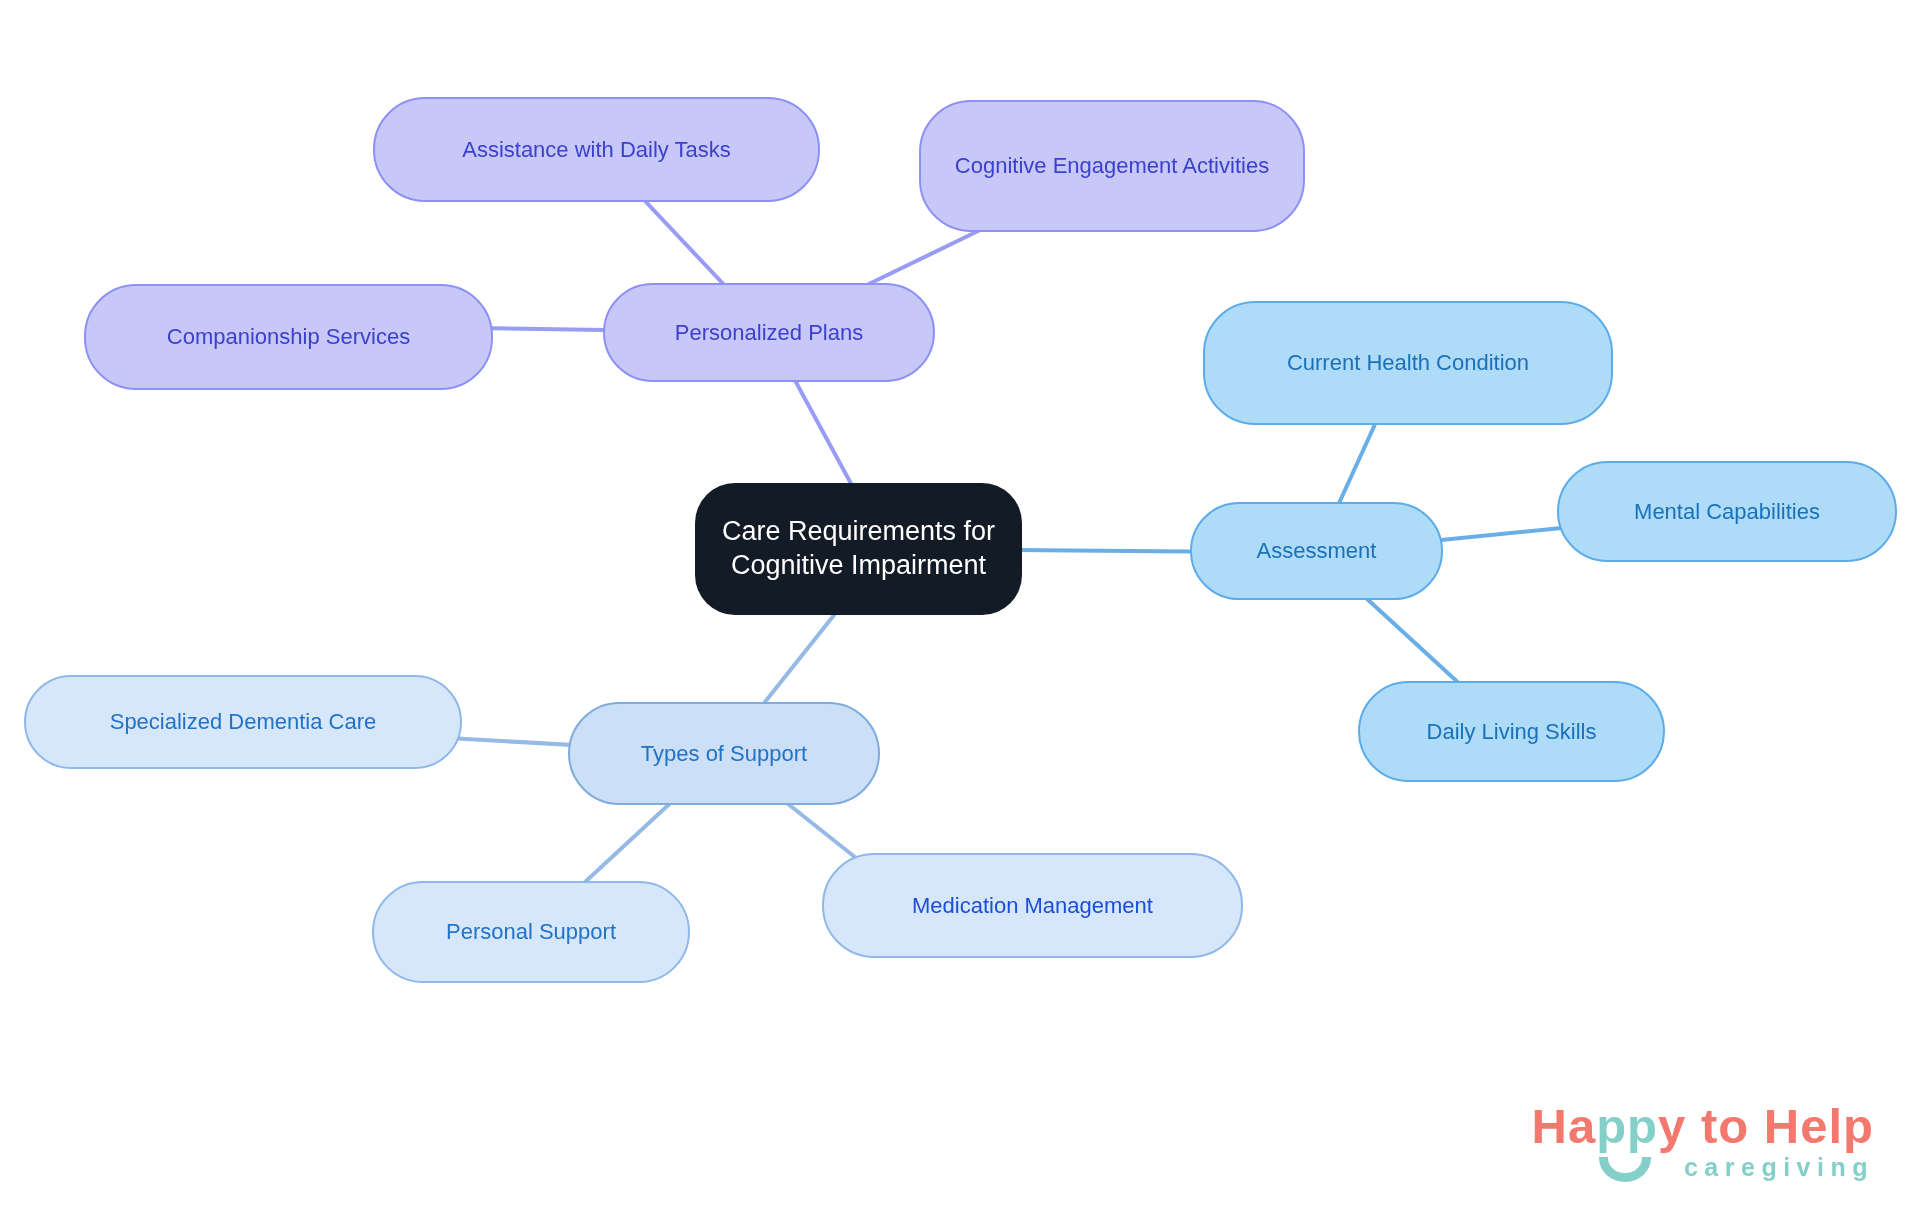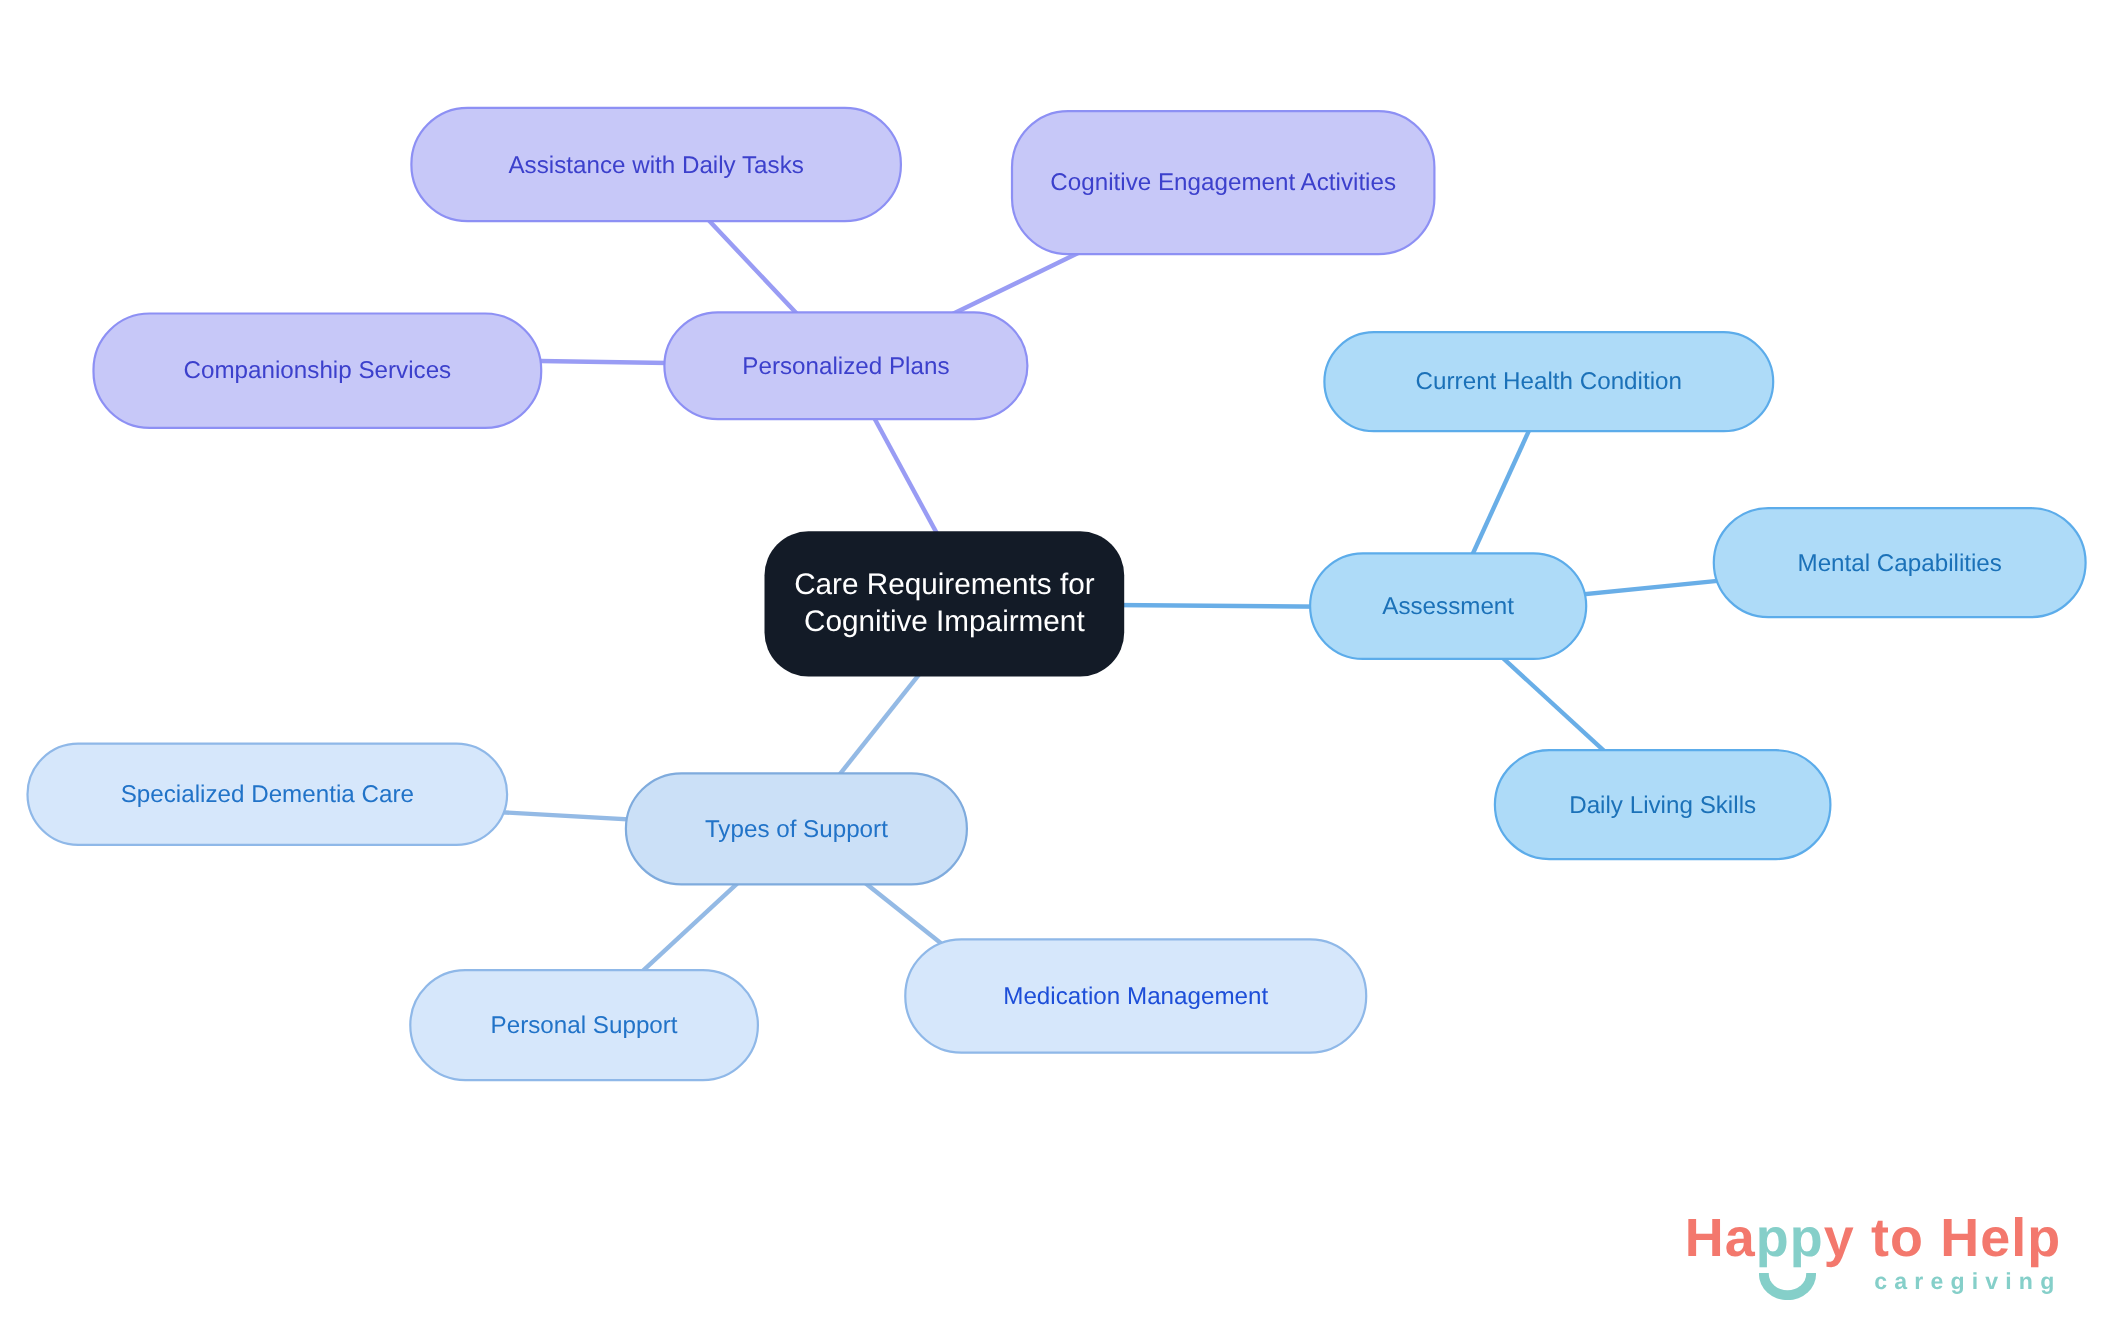--- a/index.html
+++ b/index.html
@@ -68,21 +68,21 @@
     top: 57px;
     width: 52px;
     height: 25px;
     box-sizing: border-box;
     border: 9px solid;
     border-top: none;
     border-radius: 0 0 46px 46px / 0 0 42px 42px;
   }
   .logo-tagline {
     margin-top: 1px;
-    font-size: 21px;
+    font-size: 25px;
     font-weight: 600;
     letter-spacing: 6.5px;
     line-height: 1;
   }
 </style>
 </head>
 <body>
 
 <div id="canvas">
   <svg id="edges" viewBox="0 0 1920 1215">
@@ -111,21 +111,21 @@
       </div>
       <div class="node" style="left: 919px; top: 100px; width: 386px; height: 132px; background: rgb(199, 200, 248); border-color: rgb(141, 144, 244); color: rgb(60, 64, 204);">
         <span>Cognitive Engagement Activities</span>
       </div>
       <div class="node" style="left: 84px; top: 284px; width: 409px; height: 106px; background: rgb(199, 200, 248); border-color: rgb(141, 144, 244); color: rgb(60, 64, 204); text-align: center;">
         <span>Companionship Services</span>
       </div>
       <div class="node" style="left: 1190px; top: 502px; width: 253px; height: 98px; background: rgb(174, 219, 248); border-color: rgb(92, 172, 234); color: rgb(27, 113, 184);">
         <span>Assessment</span>
       </div>
-      <div class="node" style="left: 1203px; top: 301px; width: 410px; height: 92px; background: rgb(174, 219, 248); border-color: rgb(92, 172, 234); color: rgb(27, 113, 184);">
+      <div class="node" style="left: 1203px; top: 301px; width: 410px; height: 124px; background: rgb(174, 219, 248); border-color: rgb(92, 172, 234); color: rgb(27, 113, 184);">
         <span>Current Health Condition</span>
       </div>
       <div class="node" style="left: 1557px; top: 461px; width: 340px; height: 101px; background: rgb(174, 219, 248); border-color: rgb(92, 172, 234); color: rgb(27, 113, 184);">
         <span>Mental Capabilities</span>
       </div>
       <div class="node" style="left: 1358px; top: 681px; width: 307px; height: 101px; background: rgb(174, 219, 248); border-color: rgb(92, 172, 234); color: rgb(27, 113, 184);">
         <span>Daily Living Skills</span>
       </div>
       <div class="node" style="left: 568px; top: 702px; width: 312px; height: 103px; background: rgb(203, 224, 247); border-color: rgb(127, 171, 221); color: rgb(33, 115, 200);">
         <span>Types of Support</span>

